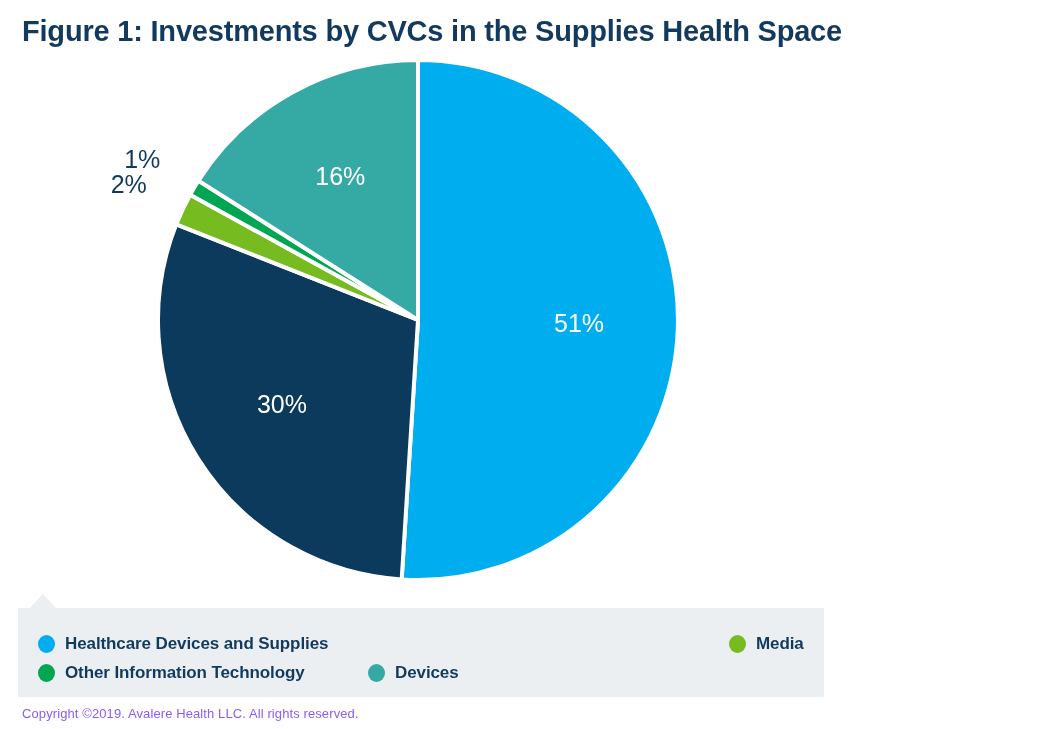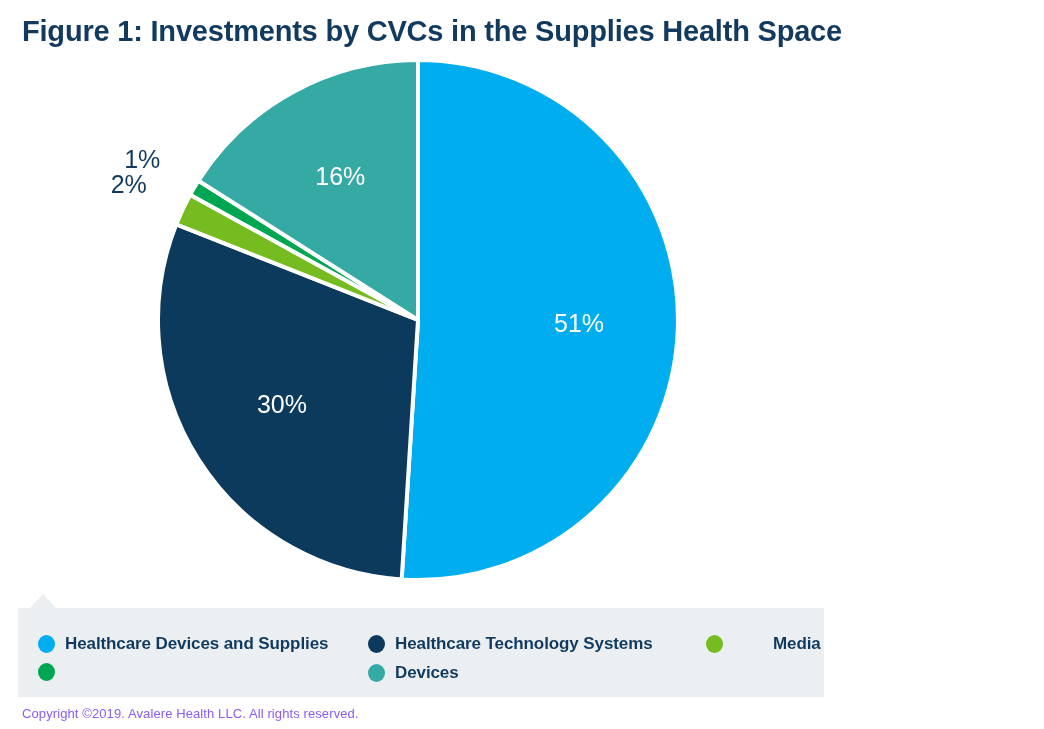--- a/index.html
+++ b/index.html
@@ -102,21 +102,21 @@
   .legend-label {
     font-size: 17px;
     font-weight: bold;
     color: #123A5E;
     letter-spacing: -0.1px;
   }
 
   
   .lg-c1 { left: 38px; }
   .lg-c2 { left: 368px; }
-  .lg-c3 { left: 706px; gap: 40px; }
+  .lg-c3 { left: 729px; }
   .lg-r1 { top: 634px; }
   .lg-r2 { top: 663px; }
 
   
   #copyright {
     position: absolute;
     left: 22px;
     top: 706px;
     font-size: 13px;
     color: #8b5cf6;
@@ -149,30 +149,27 @@
     </svg>
   </div>
 
   <div id="legend-pointer"></div>
   <div id="legend-box"></div>
 
   <div class="legend-item lg-c1 lg-r1">
     <span class="legend-swatch" style="background: rgb(0, 174, 239);"></span>
     <span class="legend-label">Healthcare Devices and Supplies</span>
   </div>
-  <div class="legend-item lg-c2 lg-r1">
-    <span class="legend-swatch" style="background: rgb(11, 58, 93);"></span>
-    <span class="legend-label">Healthcare Technology Systems</span>
-  </div>
   <div class="legend-item lg-c3 lg-r1">
     <span class="legend-swatch" style="background: rgb(118, 188, 33);"></span>
     <span class="legend-label">Media</span>
   </div>
   <div class="legend-item lg-c1 lg-r2">
     <span class="legend-swatch" style="background: rgb(0, 166, 81);"></span>
+    <span class="legend-label">Other Information Technology</span>
   </div>
   <div class="legend-item lg-c2 lg-r2">
     <span class="legend-swatch" style="background: rgb(53, 170, 164);"></span>
     <span class="legend-label">Devices</span>
   </div>
 
   <div id="copyright">Copyright ©2019. Avalere Health LLC. All rights reserved.</div>
 
 </div>
 

